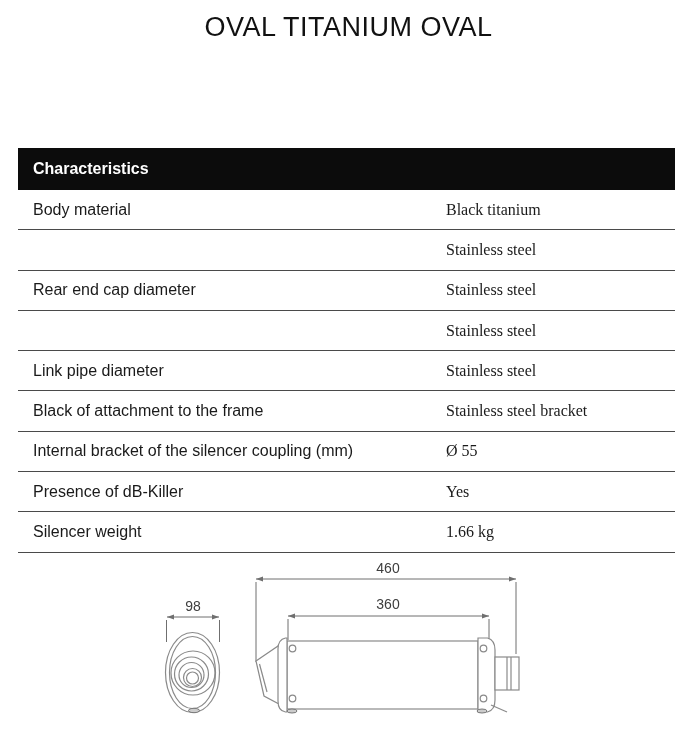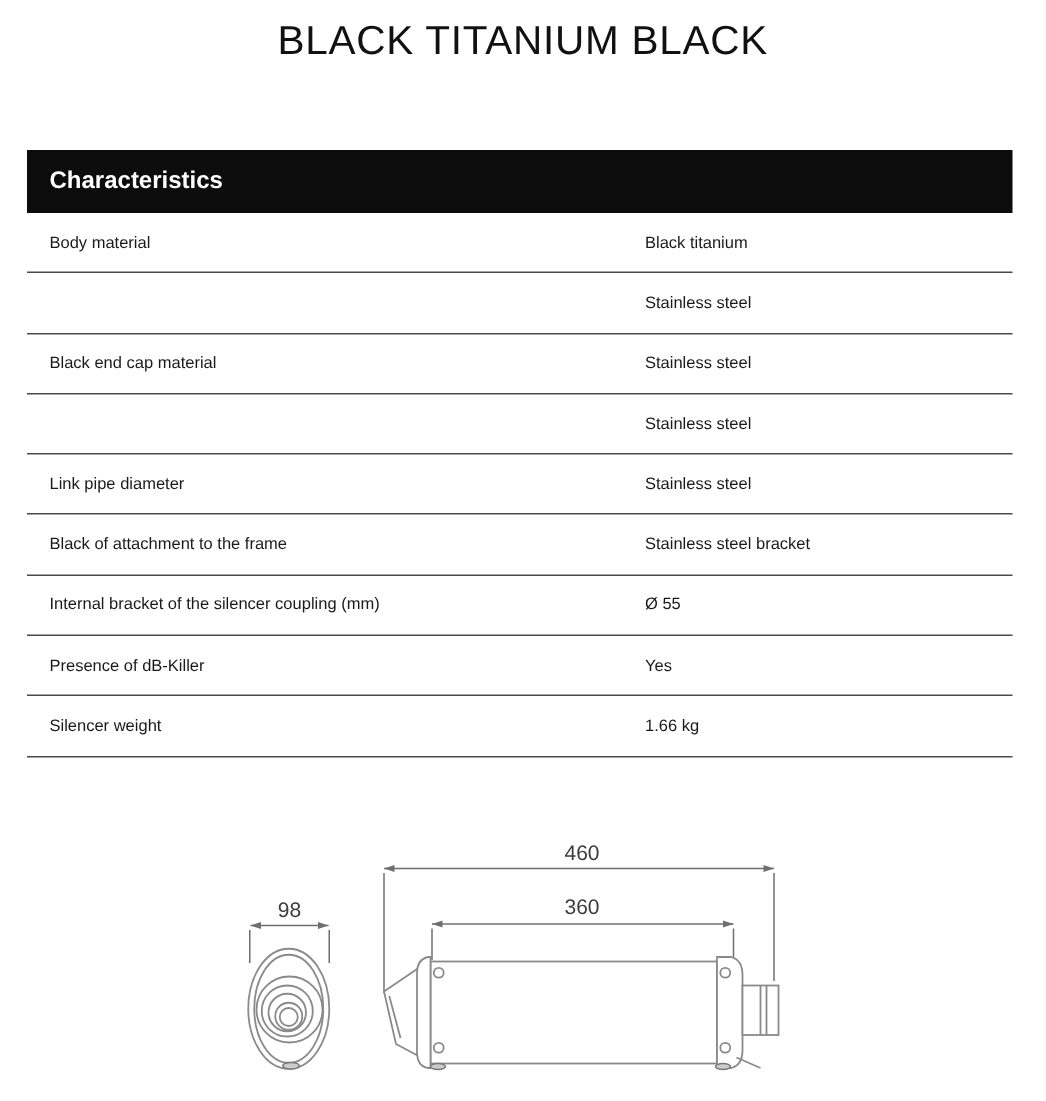--- a/index.html
+++ b/index.html
@@ -28,69 +28,70 @@
   .table-header {
     background:#0c0c0c;
     color:#ffffff;
     height:42px;
     display:flex;
     align-items:center;
     padding-left:15px;
     box-sizing:border-box;
     font-weight:bold;
     font-size:16px;
+    margin-top:48px;
   }
   .spec-row {
     height:40.3px;
     box-sizing:border-box;
     border-bottom:1.5px solid #4a4a4a;
     position:relative;
     display:flex;
     align-items:center;
-    font-size:11px;
+    font-size:16px;
     color:#1a1a1a;
   }
   .spec-label { padding-left:15px; }
-  .spec-value { position:absolute; left:412px; }
+  .spec-value { position:absolute; left:428px;font-family:Liberation Serif, serif; }
   svg.tech-drawing {
     position:absolute;
     left:0; top:0;
     width:697px; height:734px;
     pointer-events:none;
   }
   svg.tech-drawing text {
     font-family:"Liberation Sans", sans-serif;
     font-size:14px;
     fill:#3d3d3d;
   }
   .outline { fill:none; stroke:#8a8a8a; stroke-width:1.2; }
   .outline-fill { fill:#ffffff; stroke:#8a8a8a; stroke-width:1.2; }
   .dim { stroke:#6f6f6f; stroke-width:1; fill:none; }
   .dim-arrow { fill:#6f6f6f; stroke:none; }
   .foot { fill:#cccccc; stroke:#777777; stroke-width:1; }
 </style>
 </head>
 <body>
 
-<h1 class="page-title">BLACK TITANIUM BLACK</h1>
+<h1 class="page-title">OVAL TITANIUM OVAL</h1>
 
 <div class="spec-table">
   <div class="table-header">
     <span>Characteristics</span>
   </div>
   <div id="rows-container">
       <div class="spec-row">
         <div class="spec-label">Body material</div>
         <div class="spec-value">Black titanium</div>
       </div>
       <div class="spec-row">
         <div class="spec-value">Stainless steel</div>
       </div>
       <div class="spec-row">
-        <div class="spec-label">Black end cap material</div>
+        <div class="spec-label">Rear end cap diameter</div>
         <div class="spec-value">Stainless steel</div>
       </div>
       <div class="spec-row">
         <div class="spec-value">Stainless steel</div>
       </div>
       <div class="spec-row">
         <div class="spec-label">Link pipe diameter</div>
         <div class="spec-value">Stainless steel</div>
       </div>
       <div class="spec-row">

